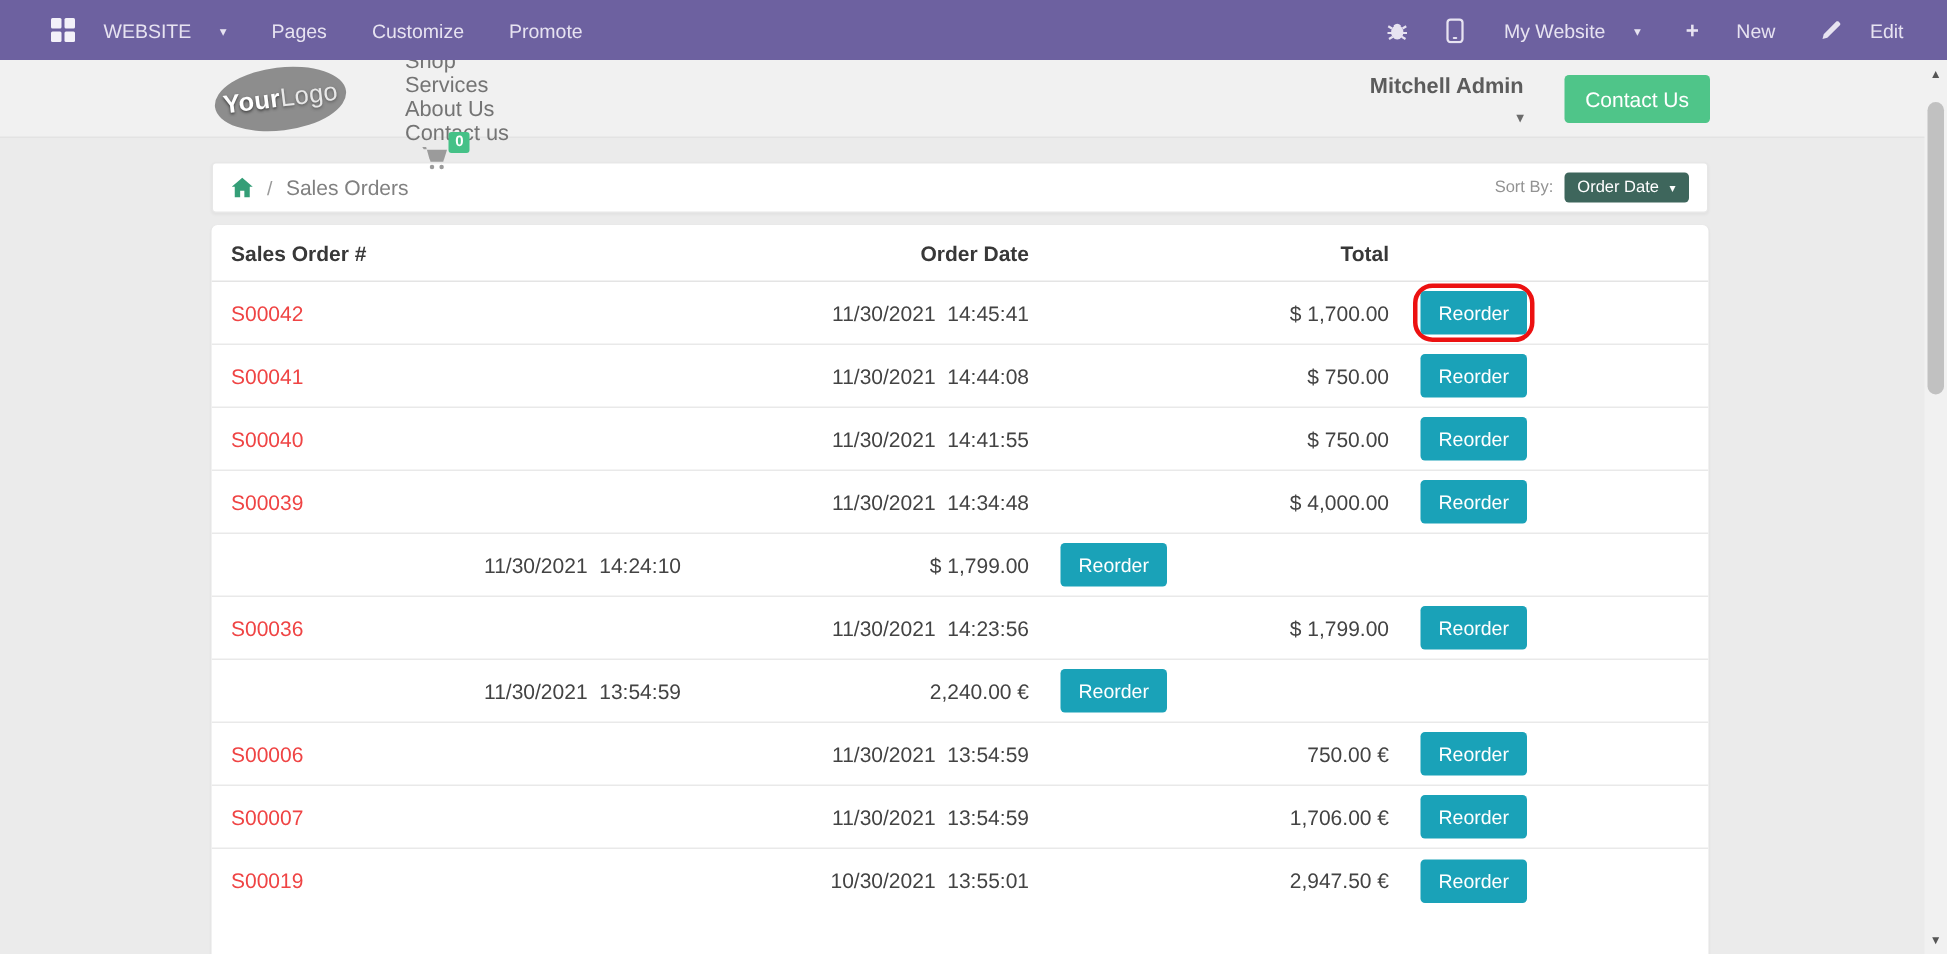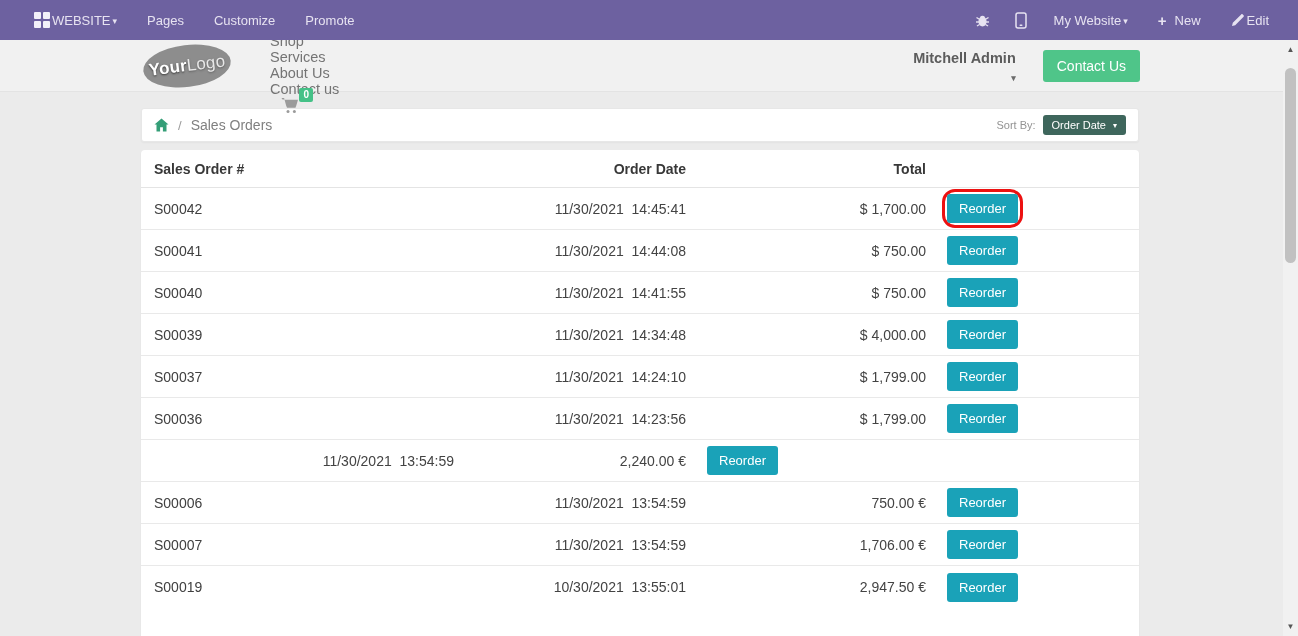--- a/index.html
+++ b/index.html
@@ -4,21 +4,21 @@
 <style>
   * { margin:0; padding:0; box-sizing:border-box; }
   html,body { width:1298px; height:636px; }
   body { font-family:"Liberation Sans", sans-serif; background:#ebebeb; overflow:hidden; }
   .stage { position:relative; width:1298px; height:636px; background:#ebebeb; overflow:hidden; }
 
   
   .admin-bar { position:absolute; left:0; top:0; width:1298px; height:40px; background:#6d61a0;
     display:flex; align-items:center; color:#eae7f3; font-size:13px; z-index:30; }
   .admin-left { display:flex; align-items:center; gap:0; }
-  .admin-item { padding:0 15px; height:40px; display:flex; align-items:center; gap:2px; cursor:pointer; color:#e7e3f1; }
+  .admin-item { padding:0 15px; height:40px; display:flex; align-items:center; gap:19px; cursor:pointer; color:#e7e3f1; }
   .apps-grid { display:grid; grid-template-columns:7px 7px; grid-template-rows:7px 7px; gap:2px; margin-left:19px; }
   .apps-grid span { background:#f3f1f9; border-radius:1px; }
   .caret { font-size:9px; line-height:1; position:relative; top:1px; }
   .admin-right { margin-left:auto; display:flex; align-items:center; }
   .icon-btn { padding:0 12px; height:40px; display:flex; align-items:center; cursor:pointer; }
   .plus-glyph { font-weight:bold; font-size:15px; margin-right:6px; line-height:1; }
   .edit-gap { margin-right:14px; }
 
   
   .site-header { position:absolute; left:0; top:40px; width:1298px; height:52px; background:#f1f1f1;
@@ -52,21 +52,21 @@
   .sort-btn .caret { font-size:8px; }
 
   
   .table-card { position:absolute; left:141px; top:150px; width:998px; height:574px; background:#ffffff;
     border-radius:4px; box-shadow:0 1px 2px rgba(0,0,0,.06); overflow:hidden; }
   .thead, .trow { display:grid; grid-template-columns:300px 232px 240px 1fr; align-items:center; padding-left:13px; }
   .thead { height:38px; border-bottom:1px solid #e4e4e4; font-weight:bold; font-size:14px; color:#383838; }
   .trow { height:42px; border-bottom:1px solid #e9e9e9; font-size:14px; color:#434343; }
   .trow:last-of-type { border-bottom:none; }
   .c-date, .c-total { text-align:right; white-space:pre; }
-  .c-order a, a.c-order { color:#404040; text-decoration:none; font-size:14px; cursor:pointer; }
+  .c-order a, a.c-order { color:#ef4444; text-decoration:none; font-size:14px; cursor:pointer; }
   .c-action { padding-left:16px; display:flex; align-items:center; }
   .reorder-wrap { display:inline-flex; border:3px solid transparent; padding:2px; border-radius:13px; }
   .reorder-wrap.hl { border-color:#ec1111; }
   .reorder-btn { background:#1aa2b8; color:#ffffff; border:none; border-radius:3px; font-size:13px;
     padding:7px 12px; cursor:pointer; font-family:inherit; }
 
   
   .scrollbar { position:absolute; right:0; top:40px; width:15px; height:596px; background:#f1f1f1; z-index:40; }
   .sb-arrow { position:absolute; left:0; width:15px; height:15px; display:flex; align-items:center; justify-content:center;
     color:#565656; font-size:8px; cursor:pointer; }
@@ -226,21 +226,20 @@
         <div class="c-order"><a href="#">S00039</a></div>
         <div class="c-date">11/30/2021  14:34:48</div>
         <div class="c-total">$ 4,000.00</div>
         <div class="c-action">
           <span class="reorder-wrap">
             <button class="reorder-btn">Reorder</button>
           </span>
         </div>
       </div>
       <div class="trow">
-        <div class="c-order"><a href="#">S00037</a></div>
         <div class="c-date">11/30/2021  14:24:10</div>
         <div class="c-total">$ 1,799.00</div>
         <div class="c-action">
           <span class="reorder-wrap">
             <button class="reorder-btn">Reorder</button>
           </span>
         </div>
       </div>
       <div class="trow">
         <div class="c-order"><a href="#">S00036</a></div>

